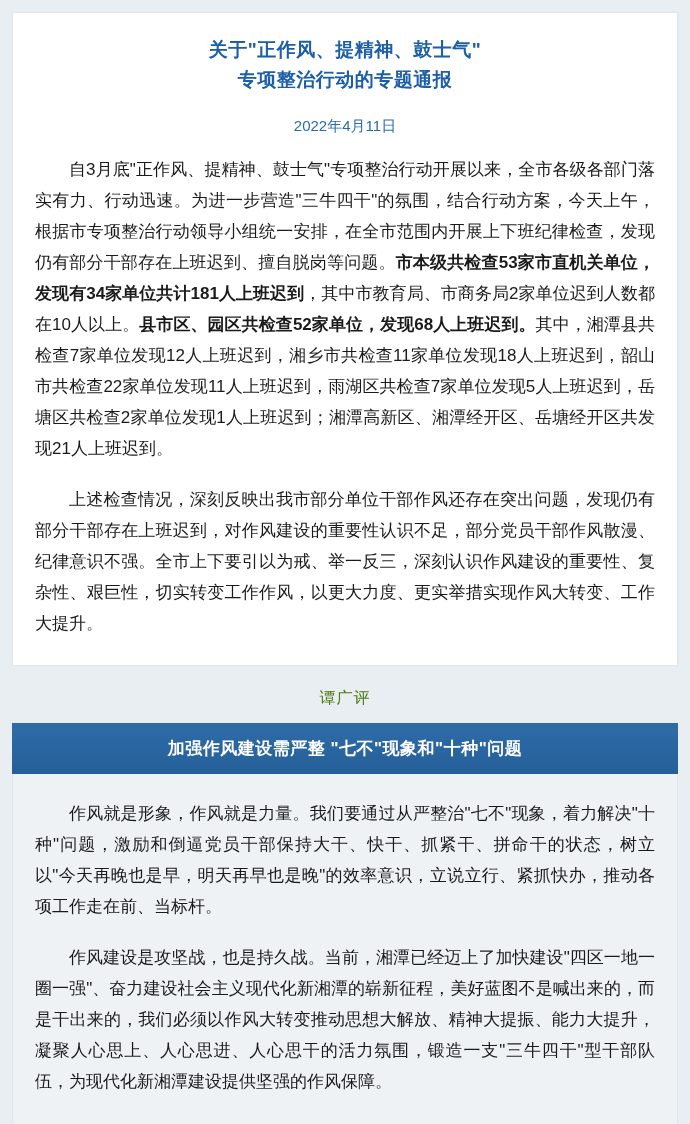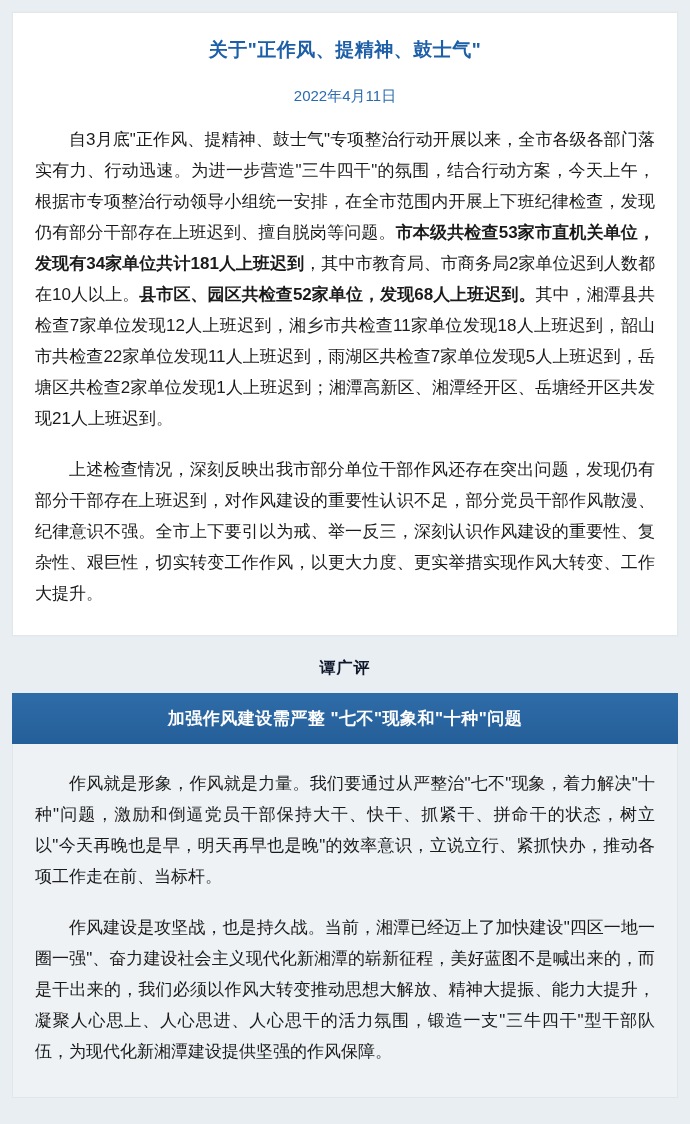--- a/index.html
+++ b/index.html
@@ -64,23 +64,23 @@
   .bold {
     font-weight: bold;
   }
 
   
   .byline-wrap {
     text-align: center;
     padding: 22px 0 14px 0;
   }
   .byline {
-    color: #0f172a;
+    color: #4d7c0f;
     font-size: 16px;
-    font-weight: bold;
+    font-weight: normal;
     letter-spacing: 1px;
   }
 
   
   .banner {
     margin: 0 12px;
     background: linear-gradient(180deg, #2e6ca8 0%, #255f99 100%);
     color: #ffffff;
     font-weight: bold;
     font-size: 17px;
@@ -111,20 +111,21 @@
 <body>
 
 <div class="page">
 
   <div class="divider-gap"></div>
 
   <div class="top-card">
 
     <div class="headline">
       <span>关于"正作风、提精神、鼓士气"</span>
+      <span class="line2">专项整治行动的专题通报</span>
     </div>
 
     <div class="pubdate">2022年4月11日</div>
 
     <div class="body-text">
       <p><span>自3月底"正作风、提精神、鼓士气"专项整治行动开展以来，全市各级各部门落实有力、行动迅速。为进一步营造"三牛四干"的氛围，结合行动方案，今天上午，根据市专项整治行动领导小组统一安排，在全市范围内开展上下班纪律检查，发现仍有部分干部存在上班迟到、擅自脱岗等问题。</span><span class="bold">市本级共检查53家市直机关单位，发现有34家单位共计181人上班迟到</span><span>，其中市教育局、市商务局2家单位迟到人数都在10人以上。</span><span class="bold">县市区、园区共检查52家单位，发现68人上班迟到。</span><span>其中，湘潭县共检查7家单位发现12人上班迟到，湘乡市共检查11家单位发现18人上班迟到，韶山市共检查22家单位发现11人上班迟到，雨湖区共检查7家单位发现5人上班迟到，岳塘区共检查2家单位发现1人上班迟到；湘潭高新区、湘潭经开区、岳塘经开区共发现21人上班迟到。</span></p>
       <p>上述检查情况，深刻反映出我市部分单位干部作风还存在突出问题，发现仍有部分干部存在上班迟到，对作风建设的重要性认识不足，部分党员干部作风散漫、纪律意识不强。全市上下要引以为戒、举一反三，深刻认识作风建设的重要性、复杂性、艰巨性，切实转变工作作风，以更大力度、更实举措实现作风大转变、工作大提升。</p>
     </div>
 
   </div>

